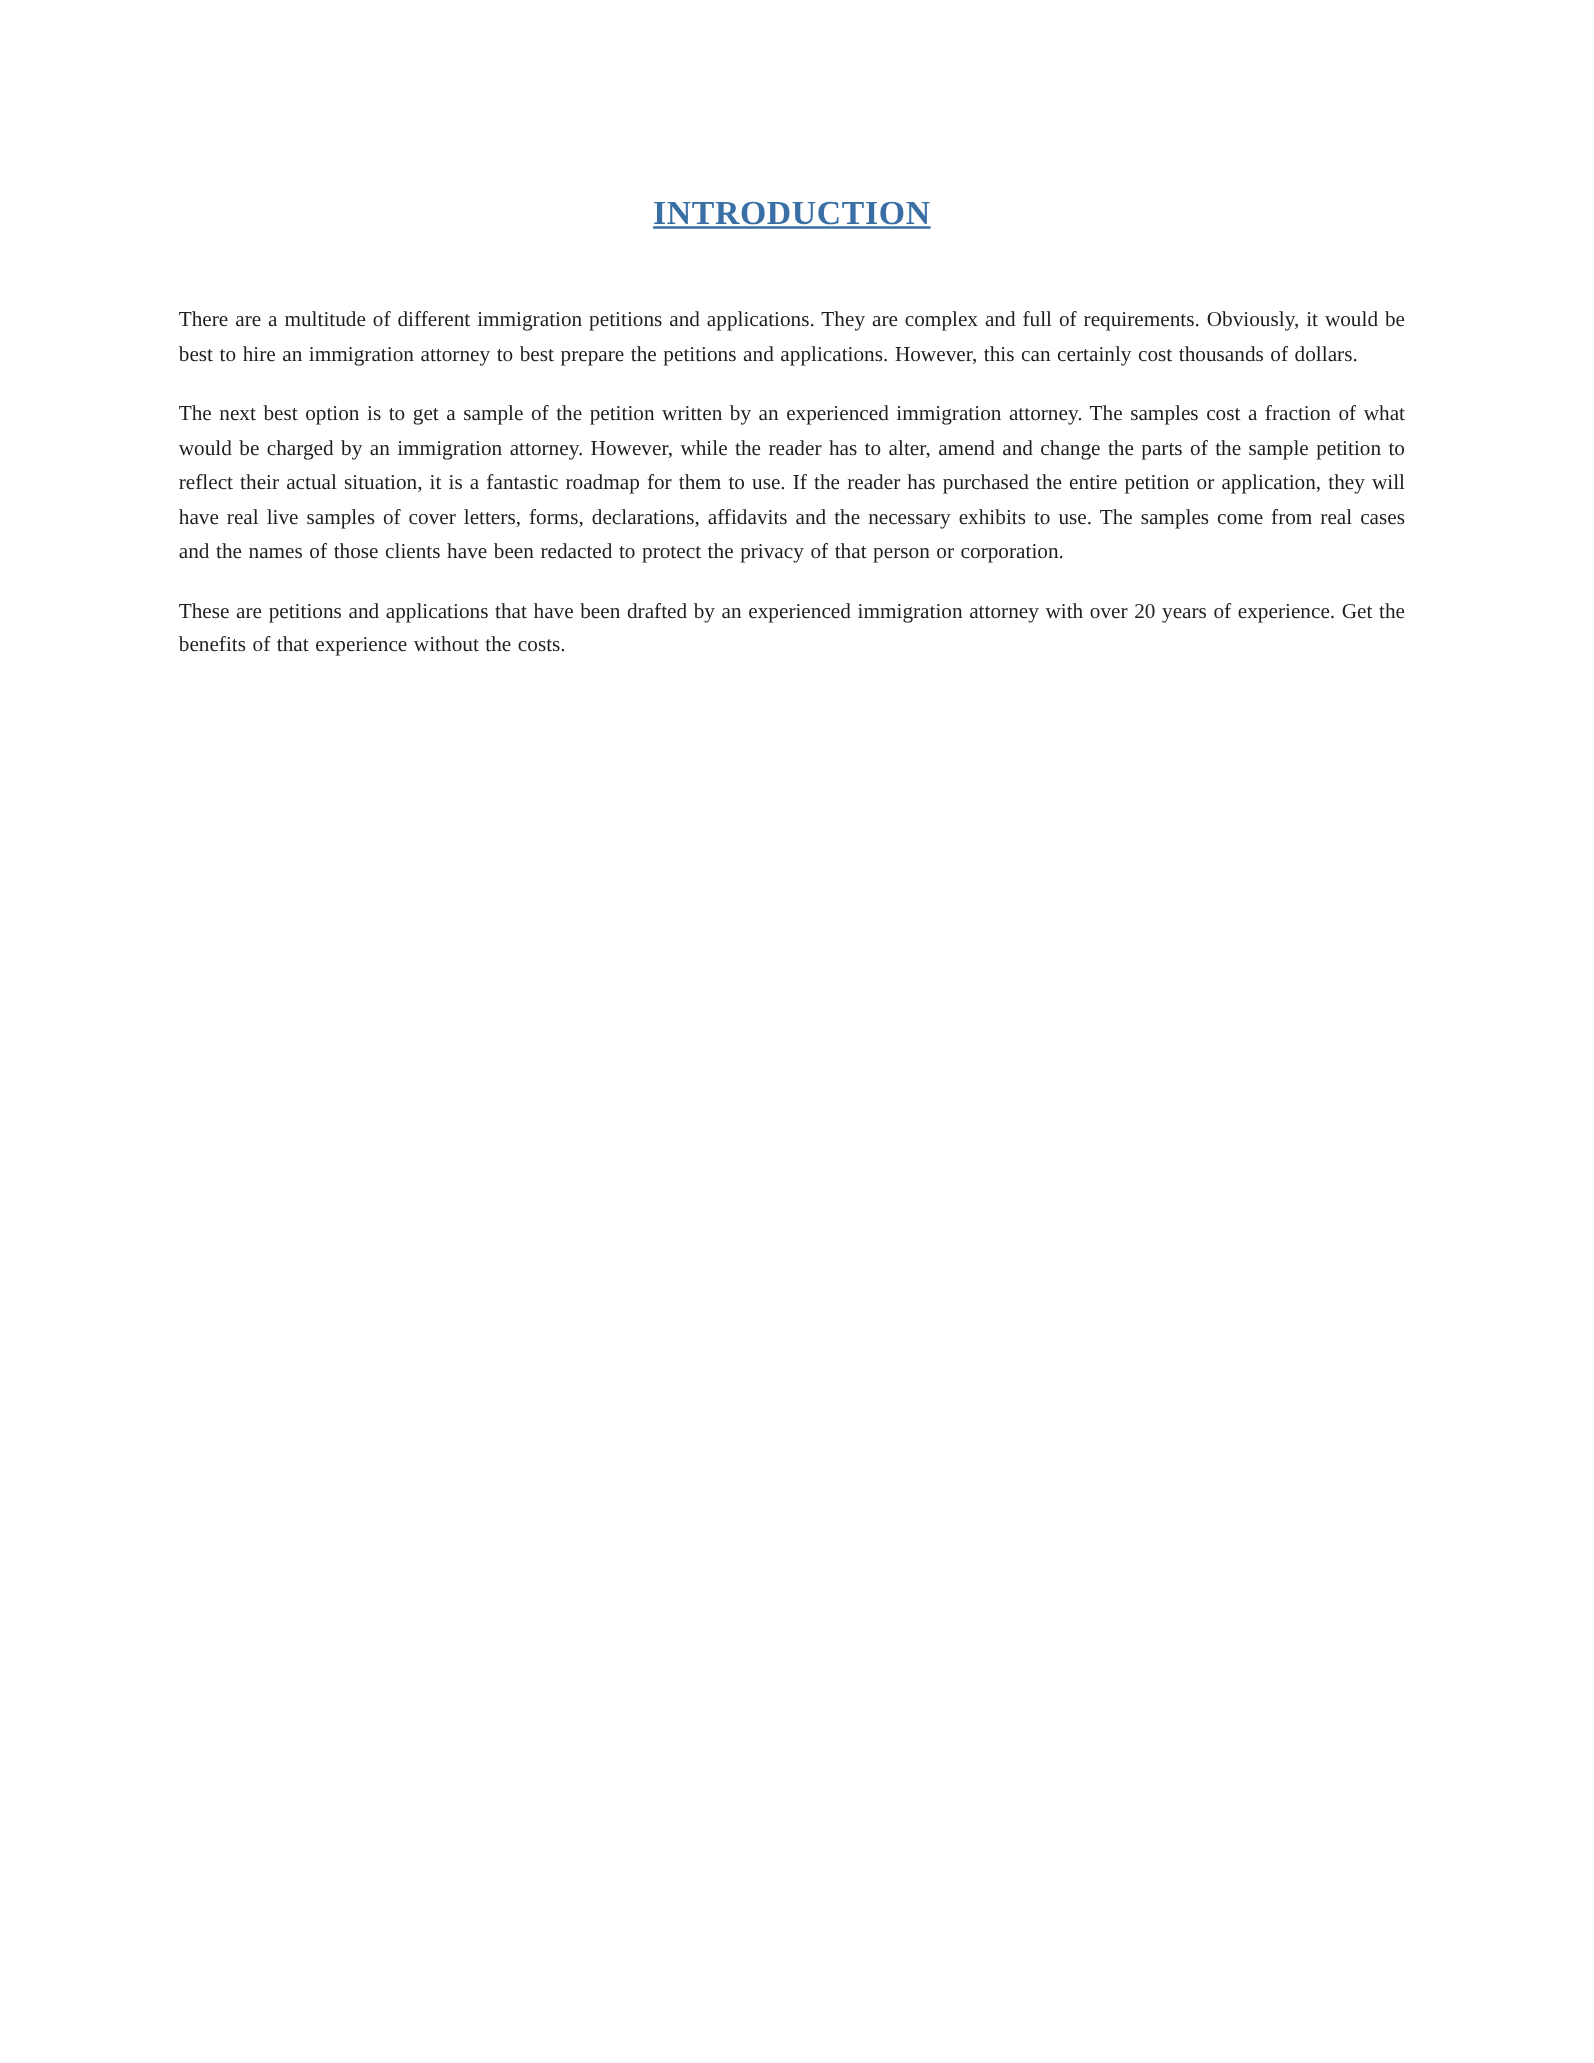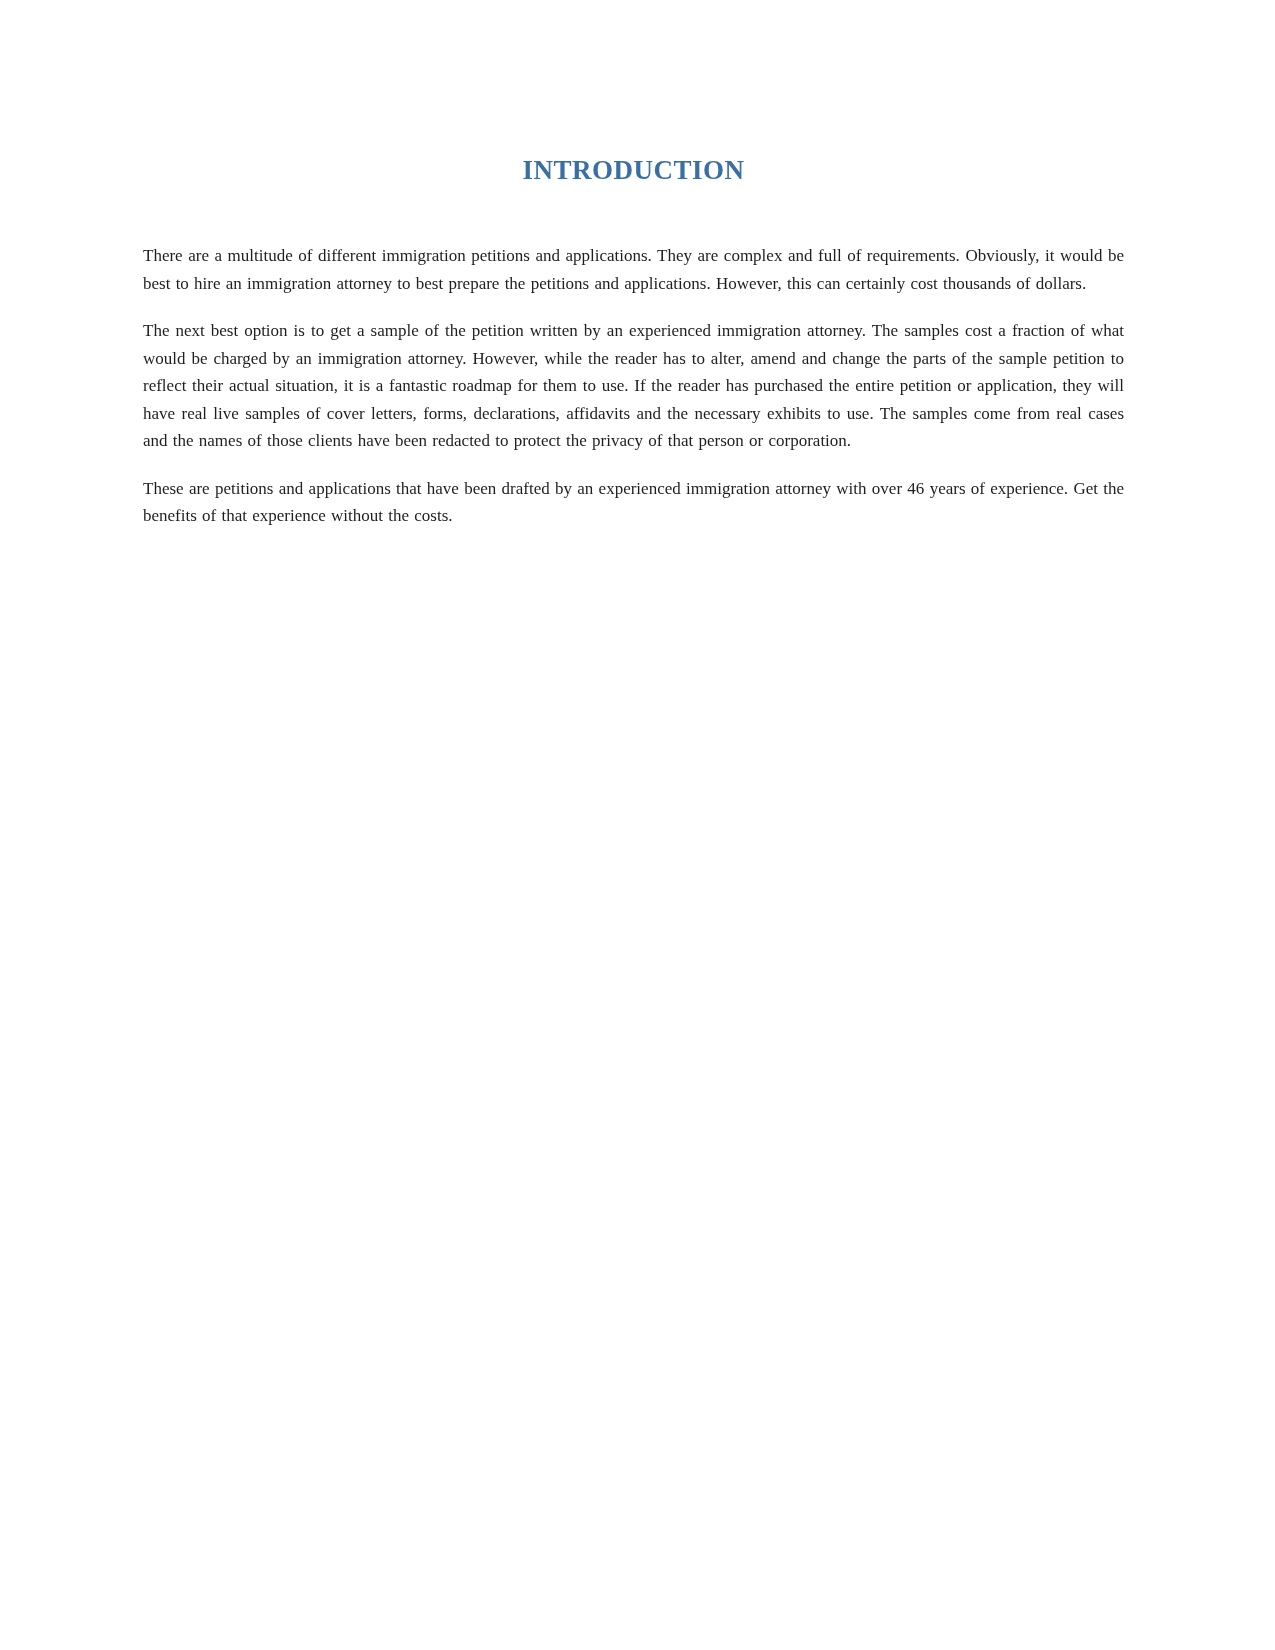--- a/index.html
+++ b/index.html
@@ -21,33 +21,34 @@
     top: 155px;
     width: 981px;
   }
   .doc-heading {
     margin: 0 0 56px 0;
     text-align: center;
     font-size: 27px;
     font-weight: bold;
     letter-spacing: 0.5px;
     color: var(--heading-color, #3a6fa5);
+    text-decoration: underline;
   }
   .doc-paragraph {
     margin: 0 0 20px 0;
     font-size: 17px;
     line-height: 27.5px;
     text-align: justify;
     color: var(--body-color, #1e1e1e);
     word-spacing: 1px;
   }
 </style>
 </head>
 <body>
 
 <div class="page">
   <div class="content">
     <h1 class="doc-heading">INTRODUCTION</h1>
     <p class="doc-paragraph">There are a multitude of different immigration petitions and applications. They are complex and full of requirements. Obviously, it would be best to hire an immigration attorney to best prepare the petitions and applications. However, this can certainly cost thousands of dollars.</p>
     <p class="doc-paragraph">The next best option is to get a sample of the petition written by an experienced immigration attorney. The samples cost a fraction of what would be charged by an immigration attorney. However, while the reader has to alter, amend and change the parts of the sample petition to reflect their actual situation, it is a fantastic roadmap for them to use. If the reader has purchased the entire petition or application, they will have real live samples of cover letters, forms, declarations, affidavits and the necessary exhibits to use. The samples come from real cases and the names of those clients have been redacted to protect the privacy of that person or corporation.</p>
-    <p class="doc-paragraph">These are petitions and applications that have been drafted by an experienced immigration attorney with over 46 years of experience. Get the benefits of that experience without the costs.</p>
+    <p class="doc-paragraph">These are petitions and applications that have been drafted by an experienced immigration attorney with over 20 years of experience. Get the benefits of that experience without the costs.</p>
   </div>
 </div>
 
 </body></html>

